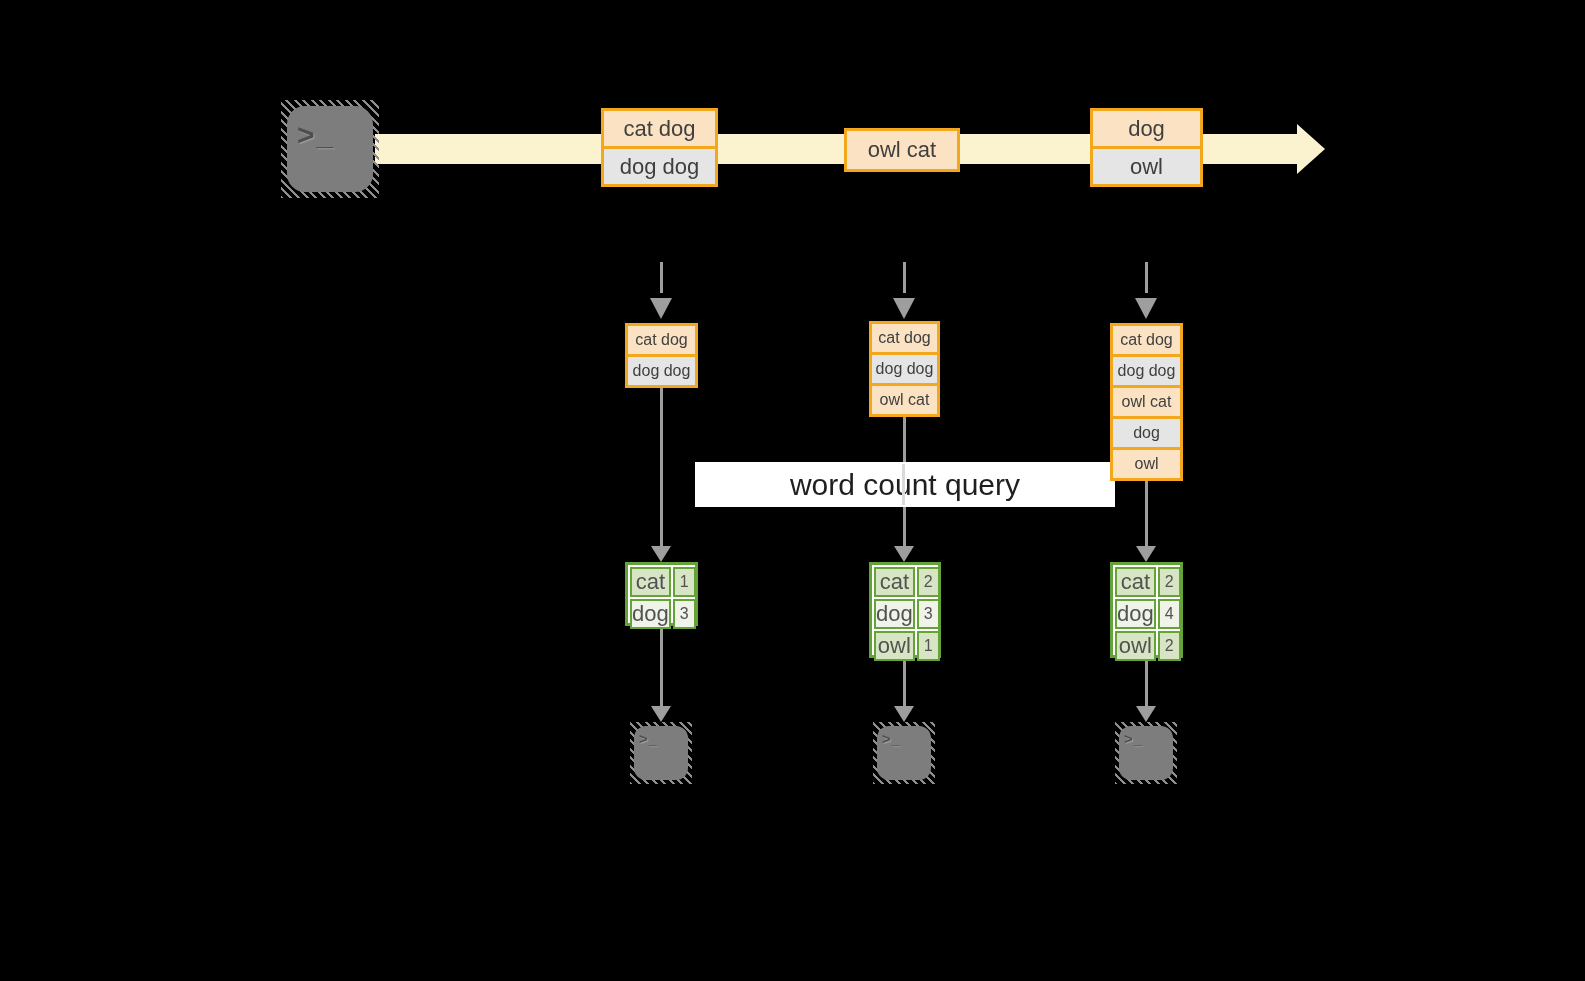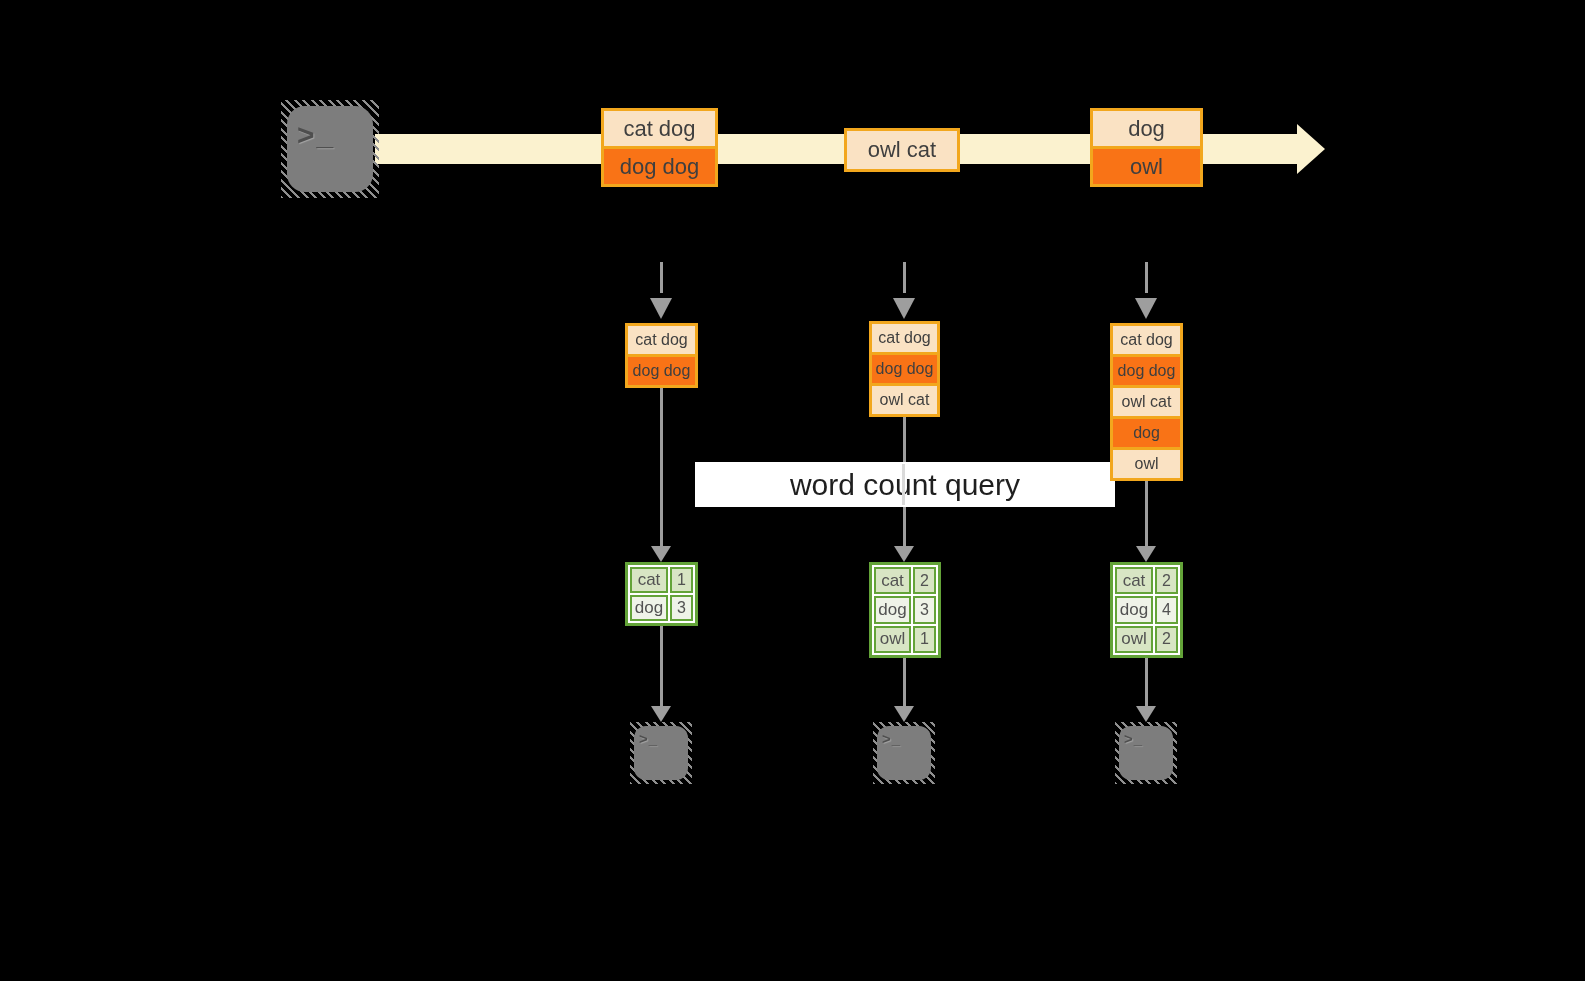--- a/index.html
+++ b/index.html
@@ -25,40 +25,40 @@
   .msg,.stack{position:absolute;display:flex;flex-direction:column;}
   .msg{z-index:2;}
   .stack{z-index:4;}
   .orow{box-sizing:border-box;border:3px solid #F2A71D;display:flex;align-items:center;
         justify-content:center;color:#3F3F3F;}
   .orow + .orow{margin-top:-3px;}
   .msg .orow{height:41px;font-size:22px;}
   .msg-single .orow{height:44px;}
   .stack .orow{height:34px;font-size:16px;}
   .peach{background:#FAE2C3;}
-  .cream{background:#f97316;}
+  .cream{background:#e5e5e5;}
   
   .dasharrow{position:absolute;width:22px;top:262px;z-index:1;}
   .dash{width:3px;height:31px;background:#9E9E9E;margin:0 auto;}
   .dhead{width:0;height:0;margin:5px auto 0;border-left:11px solid transparent;
          border-right:11px solid transparent;border-top:21px solid #9E9E9E;}
   .sline{position:absolute;width:3px;background:#9E9E9E;z-index:1;}
   .shead{position:absolute;width:0;height:0;border-left:10px solid transparent;
          border-right:10px solid transparent;border-top:16px solid #9E9E9E;z-index:1;}
   .lightseg{position:absolute;width:3px;background:#DADADA;z-index:3;}
   
   .query-label{position:absolute;left:695px;top:462px;width:420px;height:45px;background:#FFFFFF;
                z-index:2;display:flex;align-items:center;justify-content:center;
                font-size:30px;color:#1F1F1F;}
   
   .ctable{position:absolute;top:562px;box-sizing:border-box;background:#FFFFFF;
           border:3px solid #63A338;padding:2px;display:grid;grid-template-columns:1fr 23px;
           gap:2px;z-index:2;}
   .ccell{box-sizing:border-box;border:2px solid #63A338;display:flex;align-items:center;
-         justify-content:center;color:#525252;font-size:17px;}
+         justify-content:center;color:#525252;font-size:22px;}
   .cnum{font-size:16px;}
   .gdark{background:#D8E5C4;}
   .glight{background:#EFF3E8;}
 </style>
 </head>
 <body>
 
 <div class="canvas">
 
   <div class="band"></div>

